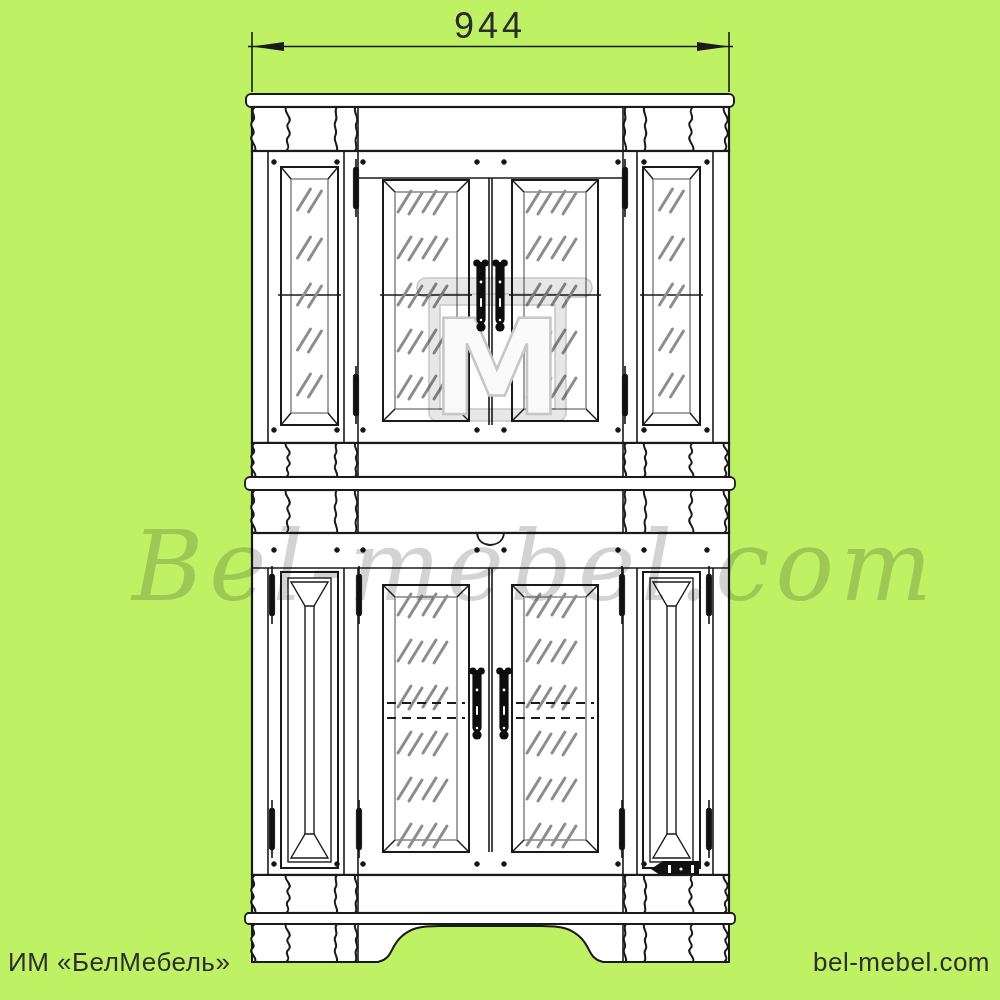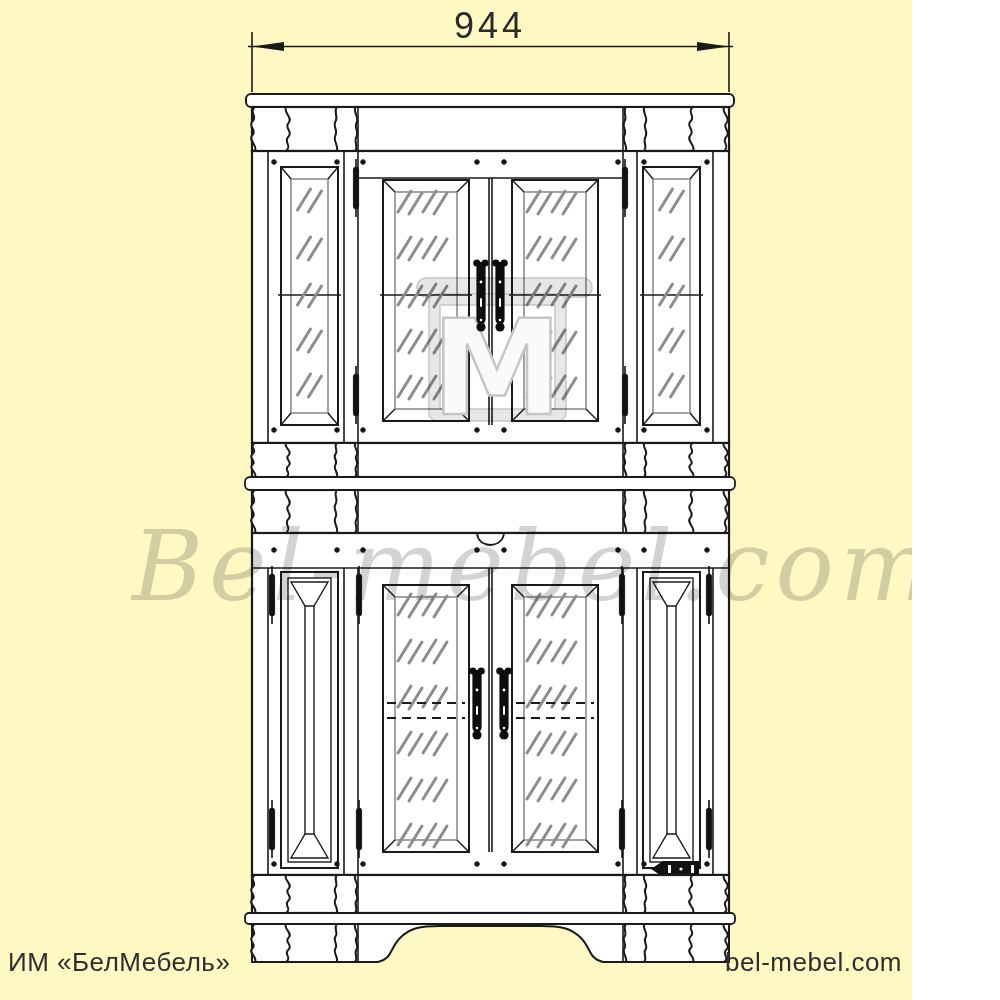--- a/index.html
+++ b/index.html
@@ -1,16 +1,16 @@
 <!DOCTYPE html>
 <html><head>
 <meta charset="utf-8">
 <style>
   html,body{margin:0;padding:0;background:#fff;}
-  #stage{position:relative;width:912px;height:1000px;background:#fef9c3;overflow:hidden;
+  #stage{position:relative;width:1000px;height:1000px;background:#bef264;overflow:hidden;
          font-family:"Liberation Sans",sans-serif;}
   #stage svg{position:absolute;left:0;top:0;}
   .footer-label{position:absolute;top:945px;font-size:26px;line-height:34px;
                 color:#2e2e2e;letter-spacing:.5px;white-space:nowrap;}
   #footer-left{left:8px;}
   #footer-right{right:10px;}
   .dim-text{font-family:"Liberation Sans",sans-serif;}
   .wm-script{font-family:"DejaVu Serif",serif;font-style:italic;}
   .wm-letter{font-family:"DejaVu Sans",sans-serif;font-weight:bold;}
 </style>

